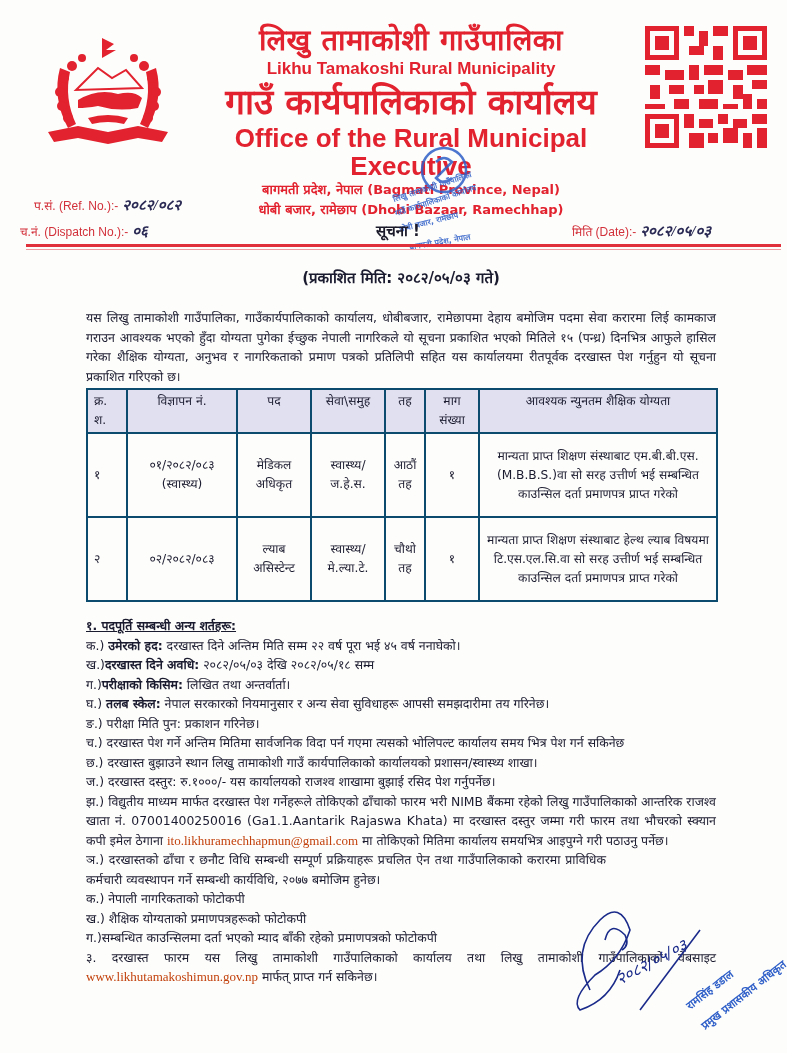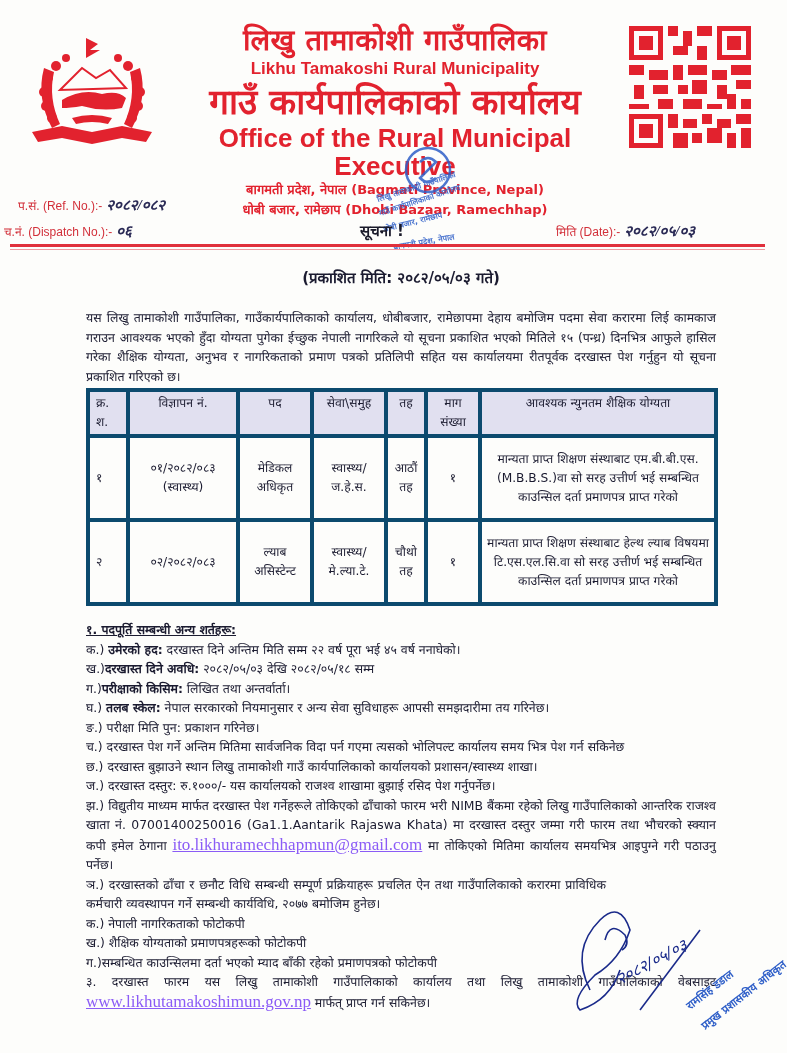--- a/index.html
+++ b/index.html
@@ -1,19 +1,19 @@
 <!DOCTYPE html>
 <html><head>
 <meta charset="utf-8">
 <style>
   * { box-sizing: border-box; margin: 0; padding: 0; }
   html, body { width: 787px; height: 1053px; background: #fdfdfb; overflow: hidden; }
   body { font-family: "DejaVu Sans", "Liberation Sans", sans-serif; color: #1a1a2a; position: relative; }
 
-  .letterhead { position: absolute; left: 0; top: 0; width: 705px; height: 250px; }
+  .letterhead { position: absolute; left: 16px; top: 0; width: 705px; height: 250px; }
   .emblem { position: absolute; left: 22px; top: 28px; width: 140px; height: 130px; }
   .qr { position: absolute; left: 628px; top: 26px; width: 124px; height: 122px; }
 
   .lh-center { position: absolute; left: 170px; top: 22px; width: 450px; text-align: center; color: #e2222e; }
   .lh-np1 { font-size: 29px; font-weight: bold; line-height: 36px; letter-spacing: 0.5px; }
   .lh-en1 { font-family: "Liberation Sans", sans-serif; font-size: 17px; font-weight: bold; line-height: 22px; }
   .lh-np2 { font-size: 35px; font-weight: bold; line-height: 44px; }
   .lh-en2 { font-family: "Liberation Sans", sans-serif; font-size: 26px; font-weight: bold; line-height: 28px; }
   .lh-addr { font-size: 13px; font-weight: bold; line-height: 20px; }
 
@@ -27,30 +27,30 @@
   .redline { position: absolute; left: 10px; top: 244px; width: 755px; height: 3px; background: #e0303c; }
   .redline2 { position: absolute; left: 10px; top: 249px; width: 755px; height: 1px; background: #f19aa0; }
 
   .stamp { position: absolute; left: 370px; top: 140px; width: 110px; height: 118px; opacity: 0.85; }
 
   .content { position: absolute; left: 86px; top: 268px; width: 630px; font-size: 12.4px; line-height: 19.5px; color: #1b1b30; }
   .pub-date { text-align: center; font-weight: bold; font-size: 15px; line-height: 20px; margin-bottom: 20px; }
   .intro { text-align: justify; }
 
   table.posts { width: 632px; margin-top: 2px; border-collapse: collapse; font-size: 12.2px; line-height: 19px; }
-  table.posts th, table.posts td { border: 4px solid #0c4a6e; text-align: center; vertical-align: middle; padding: 2px 3px; }
+  table.posts th, table.posts td { border: 2px solid #0c4a6e; text-align: center; vertical-align: middle; padding: 2px 3px; }
   table.posts th { background: #e1e0f0; font-weight: normal; vertical-align: top; height: 44px; }
   table.posts td { height: 84px; }
   table.posts th:first-child, table.posts td:first-child { text-align: left; padding-left: 6px; }
 
   .section { margin-top: 14px; }
   .sec-head { font-weight: bold; text-decoration: underline; }
   .item b { font-weight: bold; }
   .justify { text-align: justify; }
-  a.link { color: #8b5cf6; text-decoration: underline; font-family: "Liberation Serif", serif; font-size: 17px; }
+  a.link { color: #c2410c; font-family: "Liberation Serif", serif; font-size: 13px; }
 
   .signature { position: absolute; left: 560px; top: 890px; width: 227px; height: 150px; }
 </style>
 </head>
 <body>
 
 <div class="letterhead">
   <svg class="emblem" viewBox="0 0 140 130">
     <g fill="#e2222e">
       <polygon points="64,10 64,30 78,22 68,22 76,16"></polygon>

